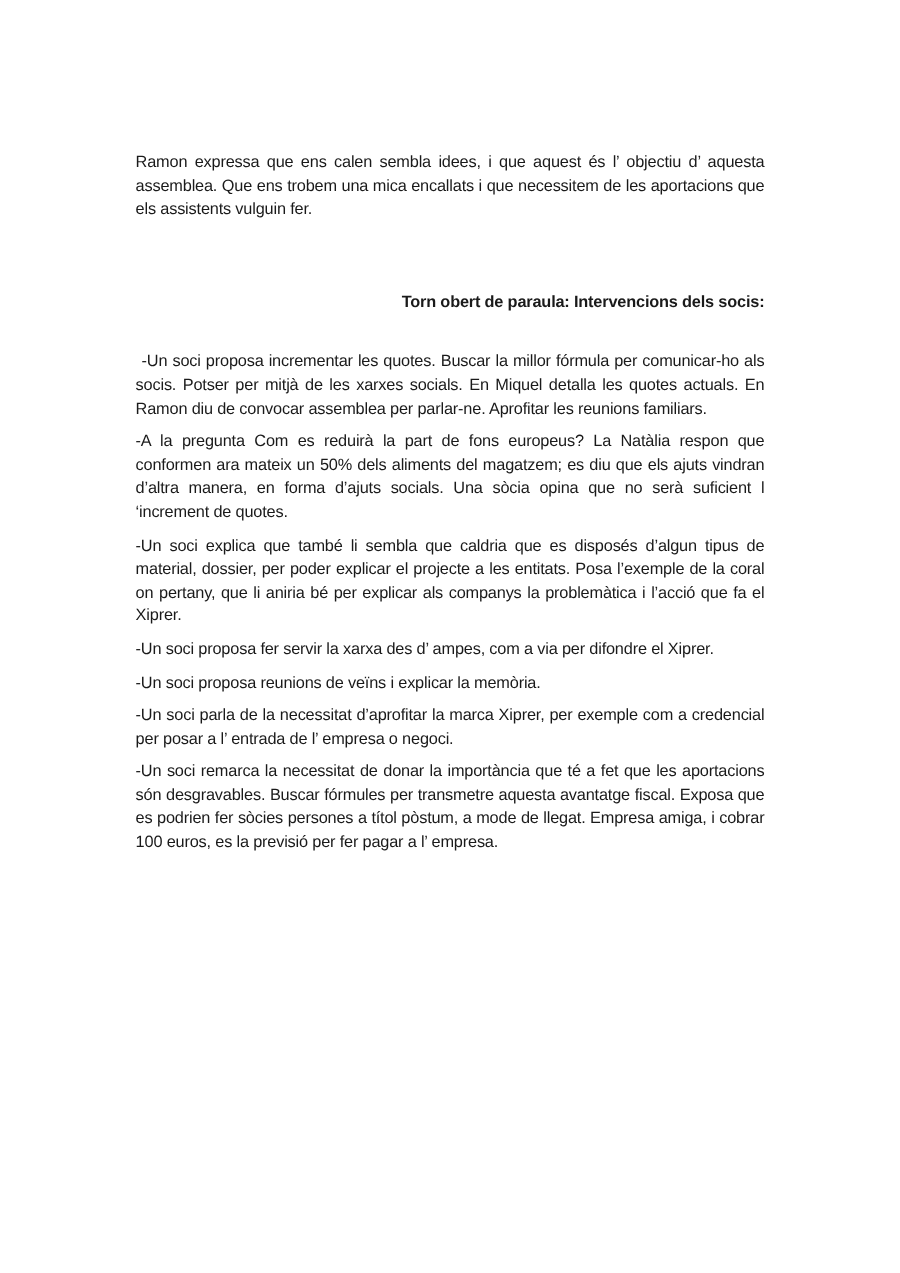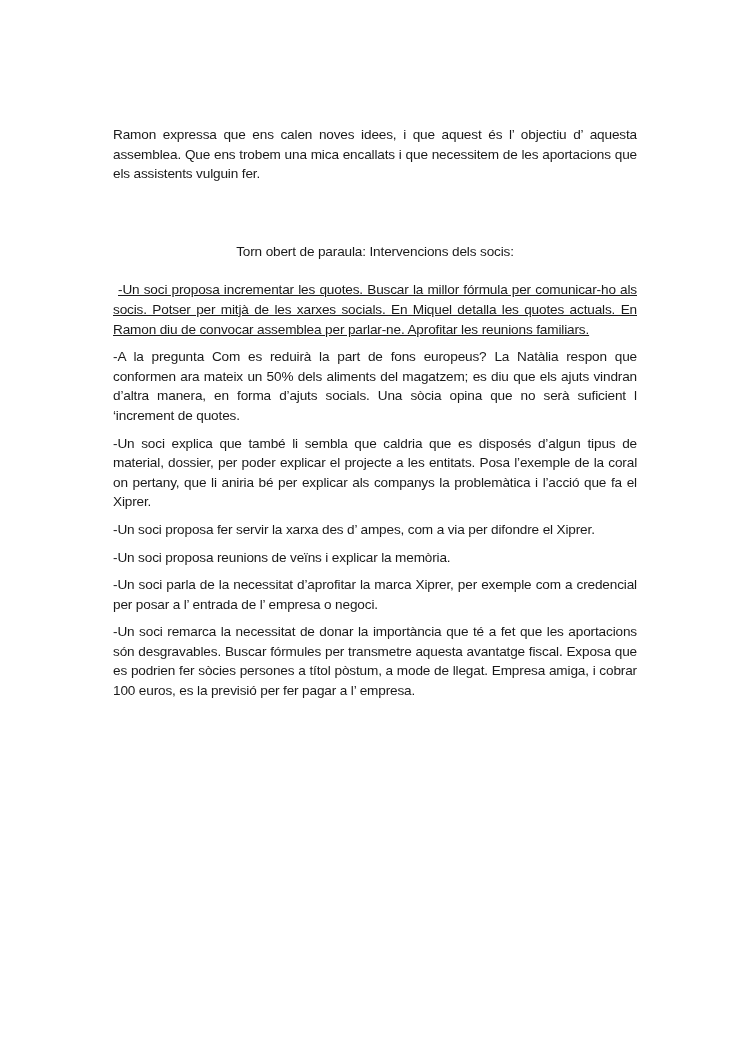--- a/index.html
+++ b/index.html
@@ -25,37 +25,36 @@
       margin: 0;
       font-size: 13.6px;
       line-height: 19.6px;
       text-align: justify;
       letter-spacing: -0.15px;
     }
     .intro {
       margin-bottom: 58px;
     }
     .heading {
-      font-weight: normal;
-      margin-bottom: 19px;
-      text-align: center;
+      font-weight: bold;
+      margin-bottom: 30px;
+      text-align: right;
     }
     .item {
       margin-bottom: 8px;
     }
     .item.first {
       text-indent: 5px;
-      text-decoration: underline;
     }
   </style>
 </head>
 <body>
 
 <div class="page">
-  <p class="intro">Ramon expressa que ens calen noves idees, i que aquest és l’ objectiu d’ aquesta assemblea. Que ens trobem una mica encallats i que necessitem de les aportacions que els assistents vulguin fer.</p>
+  <p class="intro">Ramon expressa que ens calen sembla idees, i que aquest és l’ objectiu d’ aquesta assemblea. Que ens trobem una mica encallats i que necessitem de les aportacions que els assistents vulguin fer.</p>
   <p class="heading">Torn obert de paraula: Intervencions dels socis:</p>
 
   <p class="item first">-Un soci proposa incrementar les quotes. Buscar la millor fórmula per comunicar-ho als socis. Potser per mitjà de les xarxes socials. En Miquel detalla les quotes actuals. En Ramon diu de convocar  assemblea per parlar-ne. Aprofitar les reunions familiars.</p>
   <p class="item">-A la pregunta Com es reduirà la part de fons europeus? La Natàlia respon que conformen ara mateix un 50% dels aliments del  magatzem;  es  diu  que els ajuts vindran d’altra manera, en forma d’ajuts socials. Una sòcia opina que no serà suficient l ‘increment de quotes.</p>
   <p class="item">-Un soci explica que també li sembla que caldria que es disposés d’algun tipus de material, dossier, per poder explicar el projecte a les entitats. Posa l’exemple de la coral on pertany, que li aniria bé per explicar als companys la problemàtica i l’acció que fa el Xiprer.</p>
   <p class="item">-Un soci proposa fer servir la xarxa des d’ ampes, com a via per difondre el Xiprer.</p>
   <p class="item">-Un soci proposa reunions de veïns i explicar la memòria.</p>
   <p class="item">-Un soci parla de la necessitat d’aprofitar la marca Xiprer, per exemple com a credencial per posar a l’ entrada de l’ empresa o negoci.</p>
   <p class="item">-Un soci remarca la necessitat de donar la importància que té a fet que les aportacions són desgravables. Buscar fórmules per transmetre aquesta avantatge fiscal. Exposa que es podrien fer sòcies persones a títol pòstum, a mode de llegat. Empresa amiga, i cobrar 100 euros, es la previsió per fer pagar a l’ empresa.</p>
 </div>

